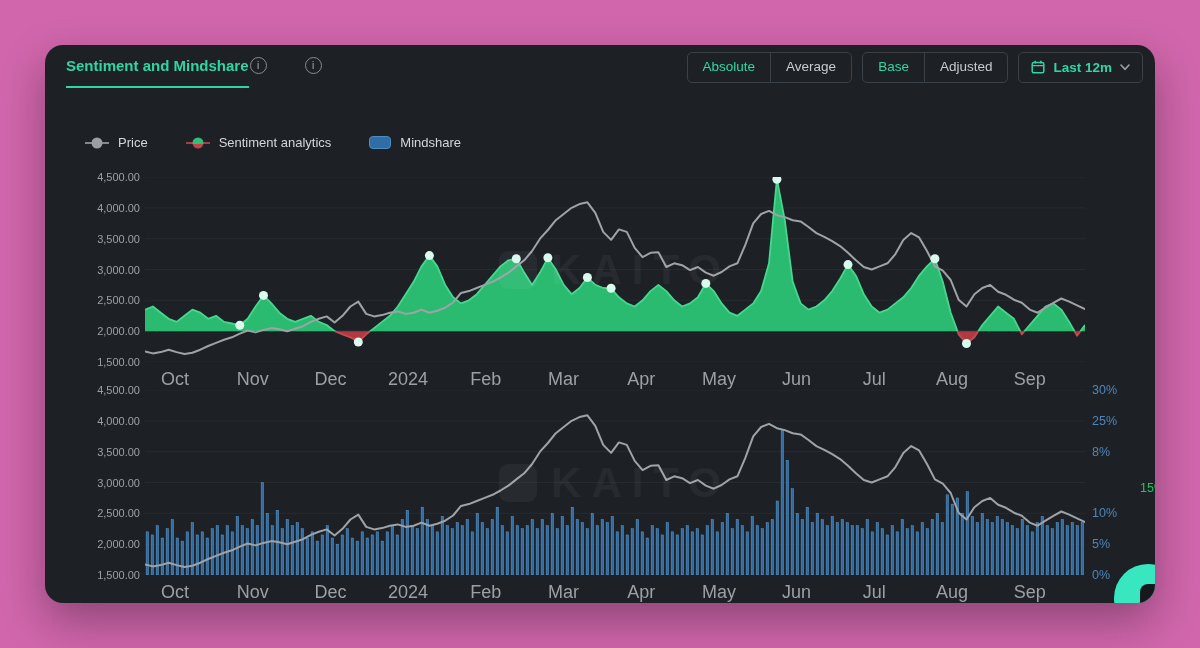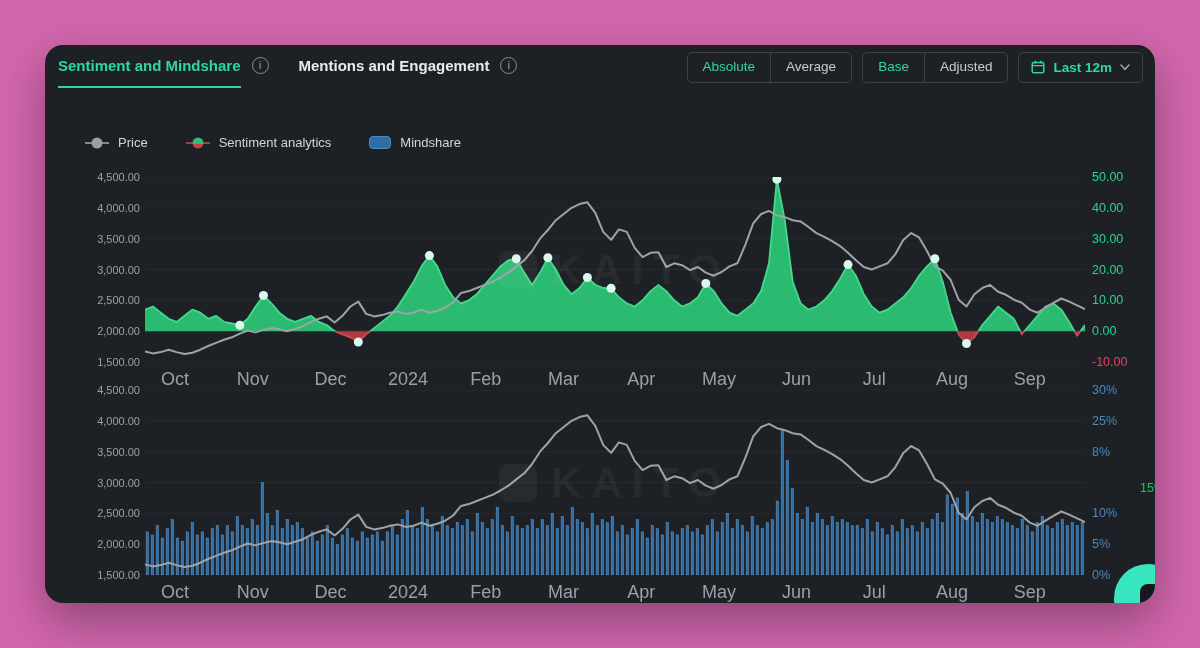--- a/index.html
+++ b/index.html
@@ -8,21 +8,21 @@
     background:#d166ac;
     font-family:"Liberation Sans","DejaVu Sans",sans-serif;
   }
   .card{
     position:absolute;left:45px;top:45px;width:1110px;height:558px;
     background:#1d2126;border-radius:18px;overflow:hidden;
     box-shadow:0 18px 45px rgba(0,0,0,.32);
   }
   
   .tabs{position:absolute;left:13px;top:12px;display:flex;gap:30px;align-items:center;}
-  .tab{display:flex;align-items:center;gap:11px;font-size:15px;font-weight:700;color:#e8eaec;cursor:pointer;}
+  .tab{display:flex;align-items:center;gap:1px;font-size:15px;font-weight:700;color:#e8eaec;cursor:pointer;margin-left:8px;}
   .tab.active{color:#2fd6a3;}
   .tab .lbl{position:relative;}
   .tab.active .lbl::after{content:"";position:absolute;left:0;right:0;bottom:-14px;height:2px;background:#2fd6a3;}
   .info{width:15px;height:15px;border:1px solid #878d94;border-radius:50%;
     font-size:10px;font-weight:400;color:#aab0b6;display:flex;align-items:center;justify-content:center;line-height:1;}
   
   .controls{position:absolute;top:7px;right:12px;display:flex;gap:10px;align-items:stretch;}
   .btn-group{display:flex;border:1px solid #3a4149;border-radius:5px;overflow:hidden;}
   .opt{background:transparent;border:none;color:#c6cbd1;font-size:13.5px;padding:7px 15px;
     font-family:inherit;cursor:pointer;line-height:1.1;}
@@ -66,21 +66,20 @@
 <body>
 
 <div class="card">
 
   <div class="tabs">
     <div class="tab active">
       <span class="lbl">Sentiment and Mindshare</span>
       <span class="info">i</span>
     </div>
     <div class="tab">
-      <span class="lbl">Mentions and Engagement</span>
       <span class="info">i</span>
     </div>
   </div>
 
   <div class="controls">
     <div class="btn-group">
       <button class="opt active">Absolute</button>
       <button class="opt">Average</button>
     </div>
     <div class="btn-group">
@@ -164,29 +163,20 @@
           <circle cx="402.9" cy="80.8" r="4.5" fill="#d9fbee"></circle>
           <circle cx="442.4" cy="100.5" r="4.5" fill="#d9fbee"></circle>
           <circle cx="466.1" cy="111.3" r="4.5" fill="#d9fbee"></circle>
           <circle cx="560.8" cy="106.4" r="4.5" fill="#d9fbee"></circle>
           <circle cx="631.9" cy="2.2" r="4.5" fill="#d9fbee"></circle>
           <circle cx="703.0" cy="87.6" r="4.5" fill="#d9fbee"></circle>
           <circle cx="789.9" cy="81.7" r="4.5" fill="#d9fbee"></circle>
           <circle cx="821.5" cy="166.5" r="4.5" fill="#d9fbee"></circle>
         </svg>
     </div>
-    <div class="yticks-r" id="yr-0">
-        <span style="top: 0px; color: rgb(43, 212, 139);">50.00</span>
-        <span style="top: 30.8333px; color: rgb(43, 212, 139);">40.00</span>
-        <span style="top: 61.6667px; color: rgb(43, 212, 139);">30.00</span>
-        <span style="top: 92.5px; color: rgb(43, 212, 139);">20.00</span>
-        <span style="top: 123.333px; color: rgb(43, 212, 139);">10.00</span>
-        <span style="top: 154.167px; color: rgb(43, 212, 139);">0.00</span>
-        <span style="top: 185px; color: rgb(224, 71, 91);">-10.00</span>
-      </div>
     <div class="xlabels" id="xl-0">
         <span style="left: 30px;">Oct</span>
         <span style="left: 107.7px;">Nov</span>
         <span style="left: 185.4px;">Dec</span>
         <span style="left: 263.1px;">2024</span>
         <span style="left: 340.8px;">Feb</span>
         <span style="left: 418.5px;">Mar</span>
         <span style="left: 496.2px;">Apr</span>
         <span style="left: 573.9px;">May</span>
         <span style="left: 651.6px;">Jun</span>

